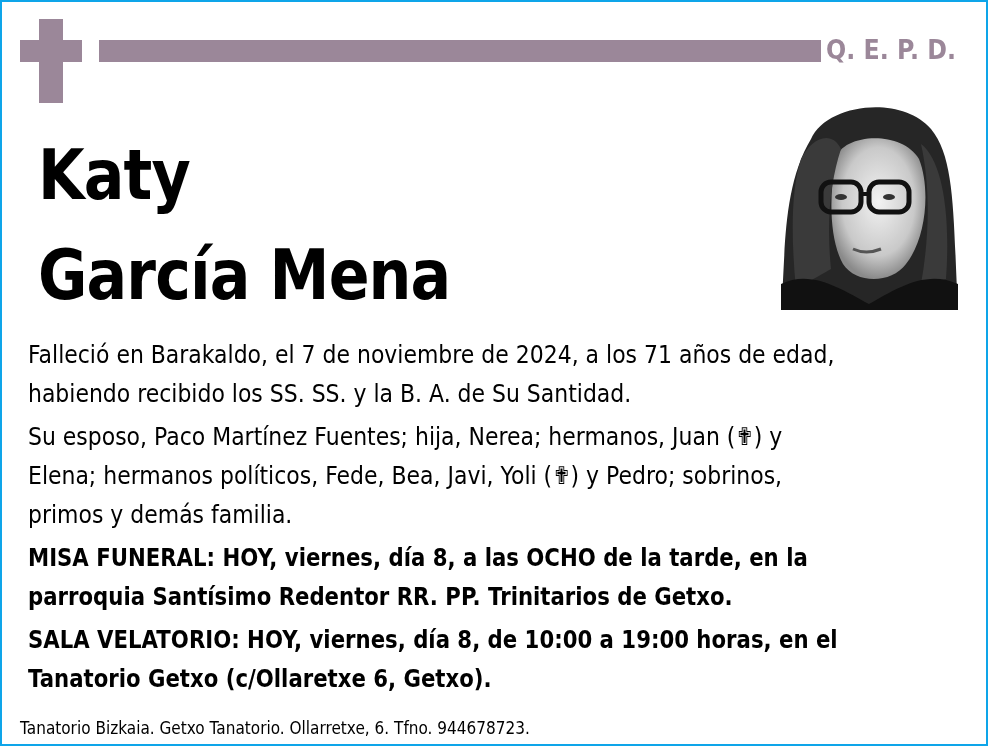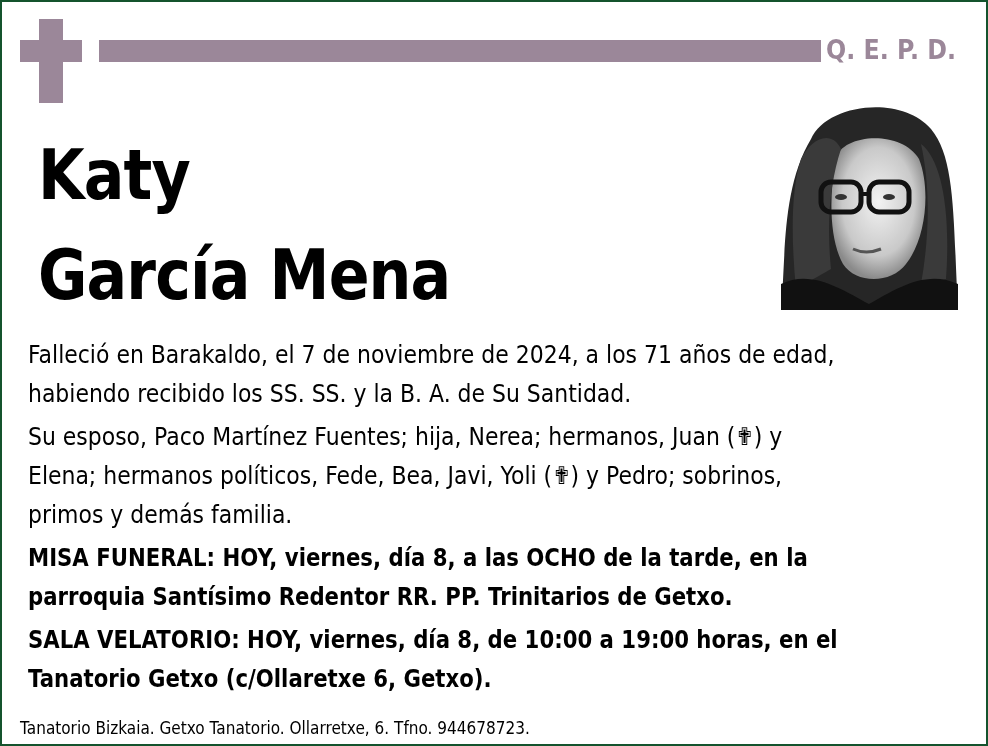--- a/index.html
+++ b/index.html
@@ -1,19 +1,19 @@
 <!DOCTYPE html>
 <html><head>
   <meta charset="utf-8">
   <style>
     html, body { margin: 0; padding: 0; background: #ffffff; }
     body { width: 988px; height: 746px; position: relative; overflow: hidden; }
     .card {
       position: absolute; left: 0; top: 0; width: 984px; height: 742px;
-      border: 2px solid #14532d; background: #fff;
+      border: 2px solid #0ea5e9; background: #fff;
       font-family: "DejaVu Sans", sans-serif; color: #000;
     }
     .cross-v { position: absolute; left: 37px; top: 17px; width: 24px; height: 84px; background: var(--accent); }
     .cross-h { position: absolute; left: 18px; top: 38px; width: 62px; height: 22px; background: var(--accent); }
     .rule { position: absolute; left: 97px; top: 38px; width: 722px; height: 22px; background: var(--accent); }
     .qepd {
       position: absolute; left: 824px; top: 32px; font-weight: bold; font-size: 27px;
       color: var(--accent); letter-spacing: 0px; font-family: "DejaVu Sans", sans-serif;
       transform: scaleX(0.88); transform-origin: left top; white-space: nowrap;
     }

